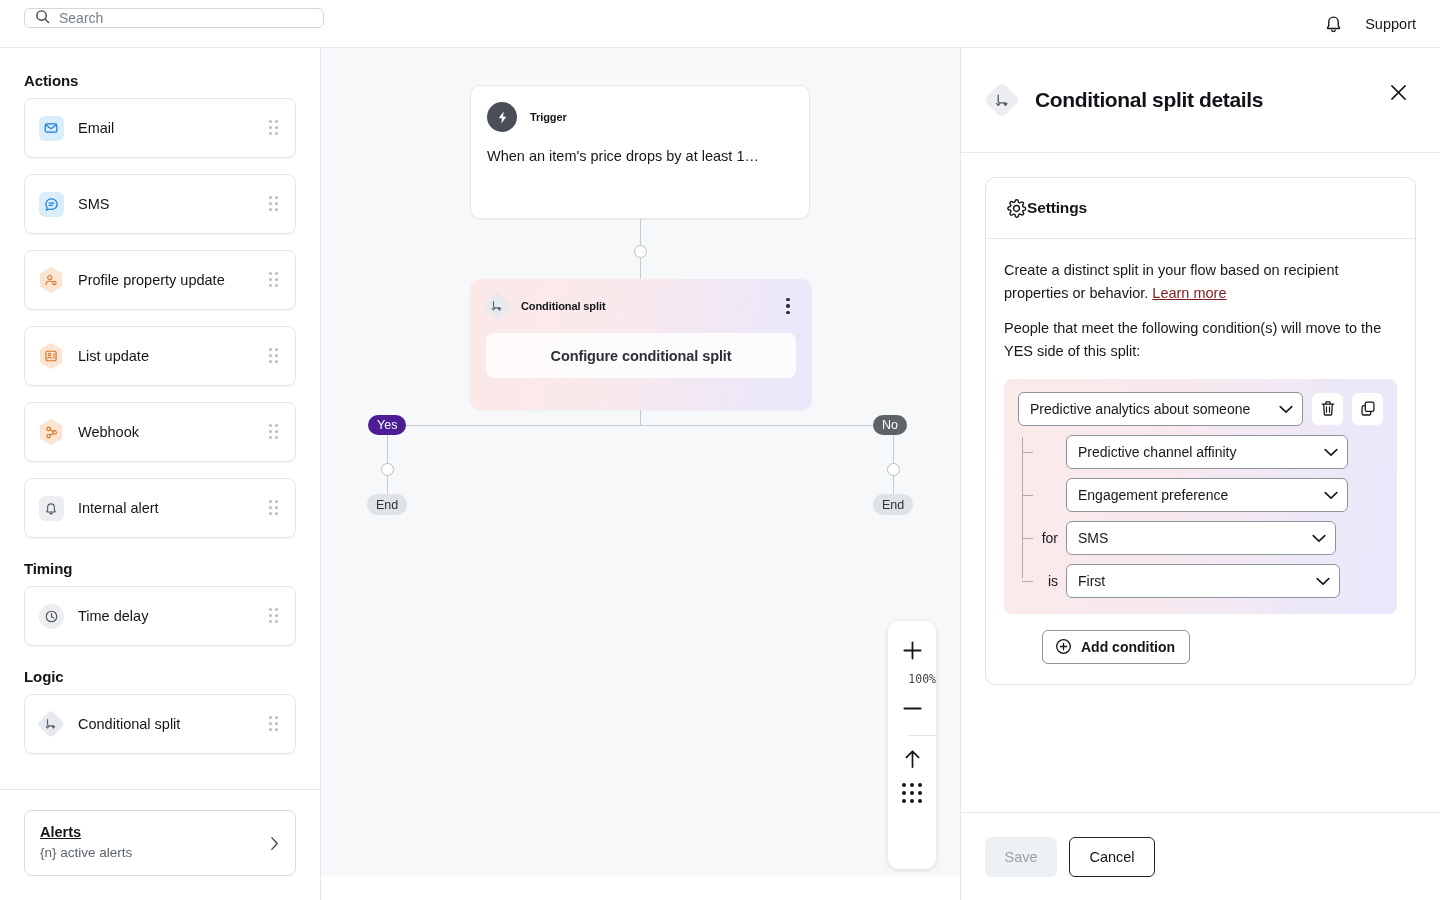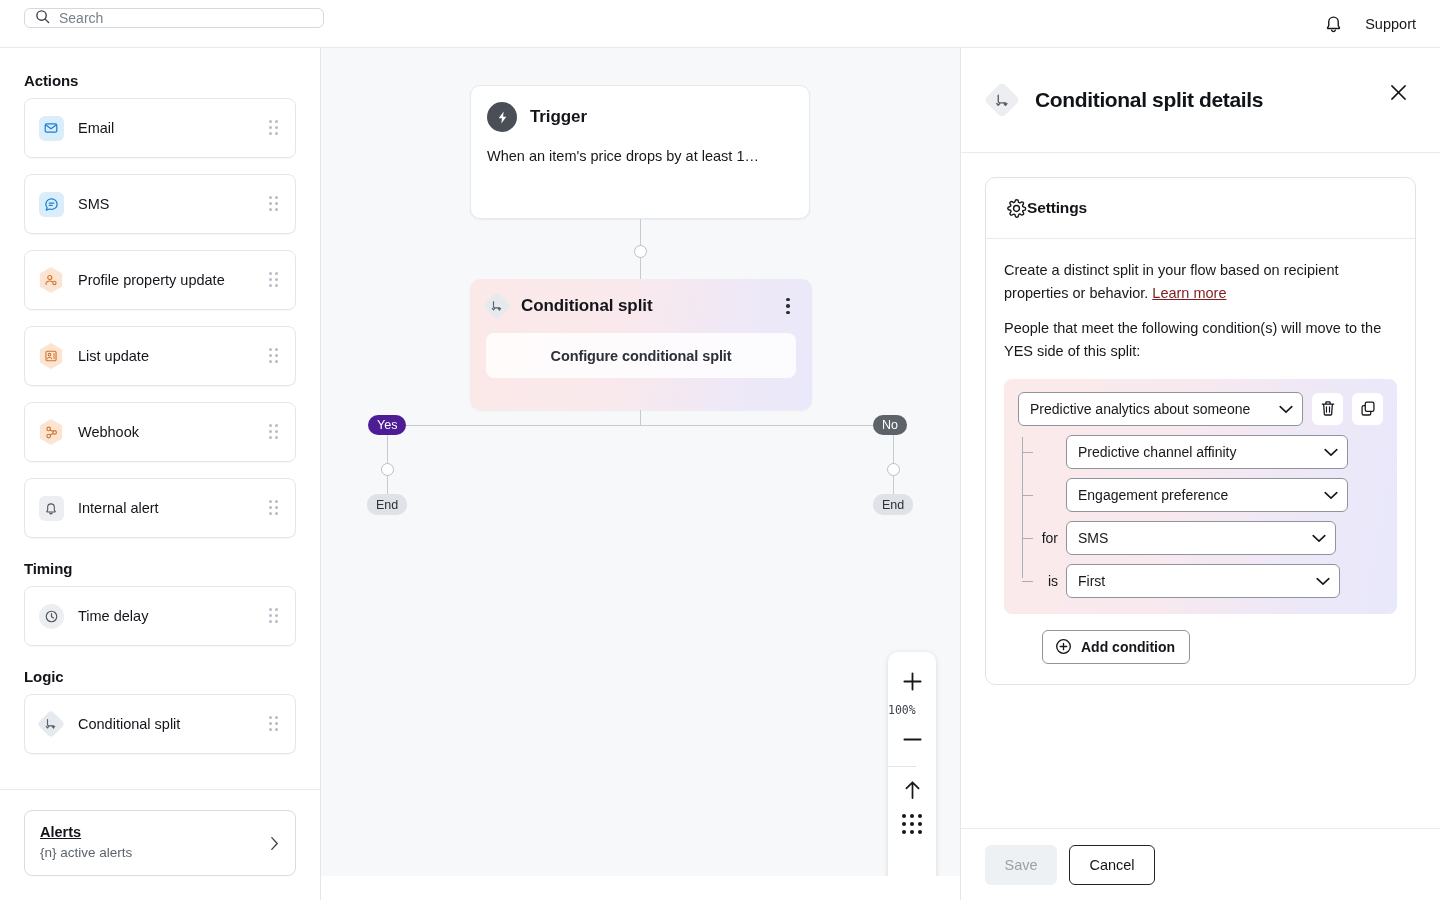--- a/index.html
+++ b/index.html
@@ -115,21 +115,21 @@
   .node-trigger {
     position: absolute; left: 149px; top: 37px; width: 340px; height: 134px;
     background: #fff; border: 1px solid #e6e9ec; border-radius: 10px;
     box-shadow: 0 1px 2px rgba(16,20,28,0.06);
   }
   .node-head { display: flex; align-items: center; padding: 16px 16px 0 16px; gap: 13px; }
   .trigger-badge {
     width: 30px; height: 30px; border-radius: 50%; background: #4a4f57;
     display: flex; align-items: center; justify-content: center;
   }
-  .node-title { font-size: 17px; font-weight: 700; color: #13151a; letter-spacing: -0.1px; text-align: center; }
+  .node-title { font-size: 11px; font-weight: 700; color: #13151a; letter-spacing: -0.1px; text-align: center; }
   .node-desc { padding: 16px 16px 0 16px; font-size: 14.5px; color: #16181b;
                white-space: nowrap; overflow: hidden; }
 
   .node-split {
     position: absolute; left: 149px; top: 231px; width: 342px; height: 131px;
     border-radius: 10px; overflow: hidden;
     background: linear-gradient(100deg, #fbe9e9 0%, #fae9ec 42%, #eee8f7 78%, #e9e8fa 100%);
     box-shadow: 0 1px 2px rgba(16,20,28,0.05);
   }
   .split-head { display:flex; align-items:center; padding: 14px 14px 0 14px; gap: 11px; }
@@ -159,23 +159,23 @@
   }
   .pill-yes { background: #4c1d95; }
   .pill-no  { background: #5d6369; }
   .pill-end {
     position: absolute; height: 21px; border-radius: 10px; background: #dfe2e6;
     color: #2b3039; font-size: 12.5px; display:flex; align-items:center;
     justify-content:center; padding: 0 9px;
   }
 
   .zoom-panel {
-    position: absolute; left: 567px; top: 604px; width: 48px; height: 248px;
+    position: absolute; left: 567px; top: 573px; width: 48px; height: 248px;
     background: #fff; border-radius: 10px; box-shadow: 0 1px 5px rgba(16,20,28,0.14);
-    display: flex; flex-direction: column; align-items: flex-start; padding-top: 12px;
+    display: flex; flex-direction: column; align-items: flex-end; padding-top: 12px;
   }
   .zoom-btn { width: 48px; height: 34px; display:flex; align-items:center;
               justify-content:center; cursor: pointer; }
   .zoom-pct { font-family: "DejaVu Sans Mono", monospace; font-size: 11.5px;
               color: #3c424a; height: 24px; display:flex; align-items:center; }
   .zoom-sep { width: 28px; height: 1px; background: #e1e4e8; margin: 10px 0 6px 0; }
   .dotgrid { display: grid; grid-template-columns: repeat(3, 5px);
              grid-template-rows: repeat(3, 5px); gap: 3px; }
   .dotgrid i { width: 4px; height: 4px; border-radius: 50%; background: #15171a; display:block; }
 
@@ -236,21 +236,21 @@
   .tick { position: absolute; left: -10px; top: 50%; width: 11px; height: 1px; background: #a9aeb6; }
   .op-label { font-size: 14px; color: #16181b; width: 26px; flex: 0 0 auto; text-align: right;
               margin-right: 8px; }
   .add-cond {
     margin-top: 16px; height: 34px; border: 1px solid #8d949c; border-radius: 6px;
     background:#fff; display:inline-flex; align-items:center; gap: 9px;
     padding: 0 14px 0 12px; font-size: 14px; font-weight: 700; color:#13151a; cursor:pointer;margin-left:38px;
   }
 
   .panel-foot {
-    flex: 0 0 auto; height: 72px; border-top: 1px solid #e8eaed;
+    flex: 0 0 auto; height: 88px; border-top: 1px solid #e8eaed;
     display: flex; align-items: center; padding: 18px 24px; gap: 12px;
   }
   .btn-save {
     height: 40px; min-width: 72px; padding: 0 18px; border-radius: 6px;
     background: #eef1f3; color: #9aa1a9; font-size: 14.5px;
     display:flex; align-items:center; justify-content:center; border: none;
     font-family: "Liberation Sans", sans-serif; cursor: default;
   }
   .btn-cancel {
     height: 40px; min-width: 86px; padding: 0 18px; border-radius: 6px;

